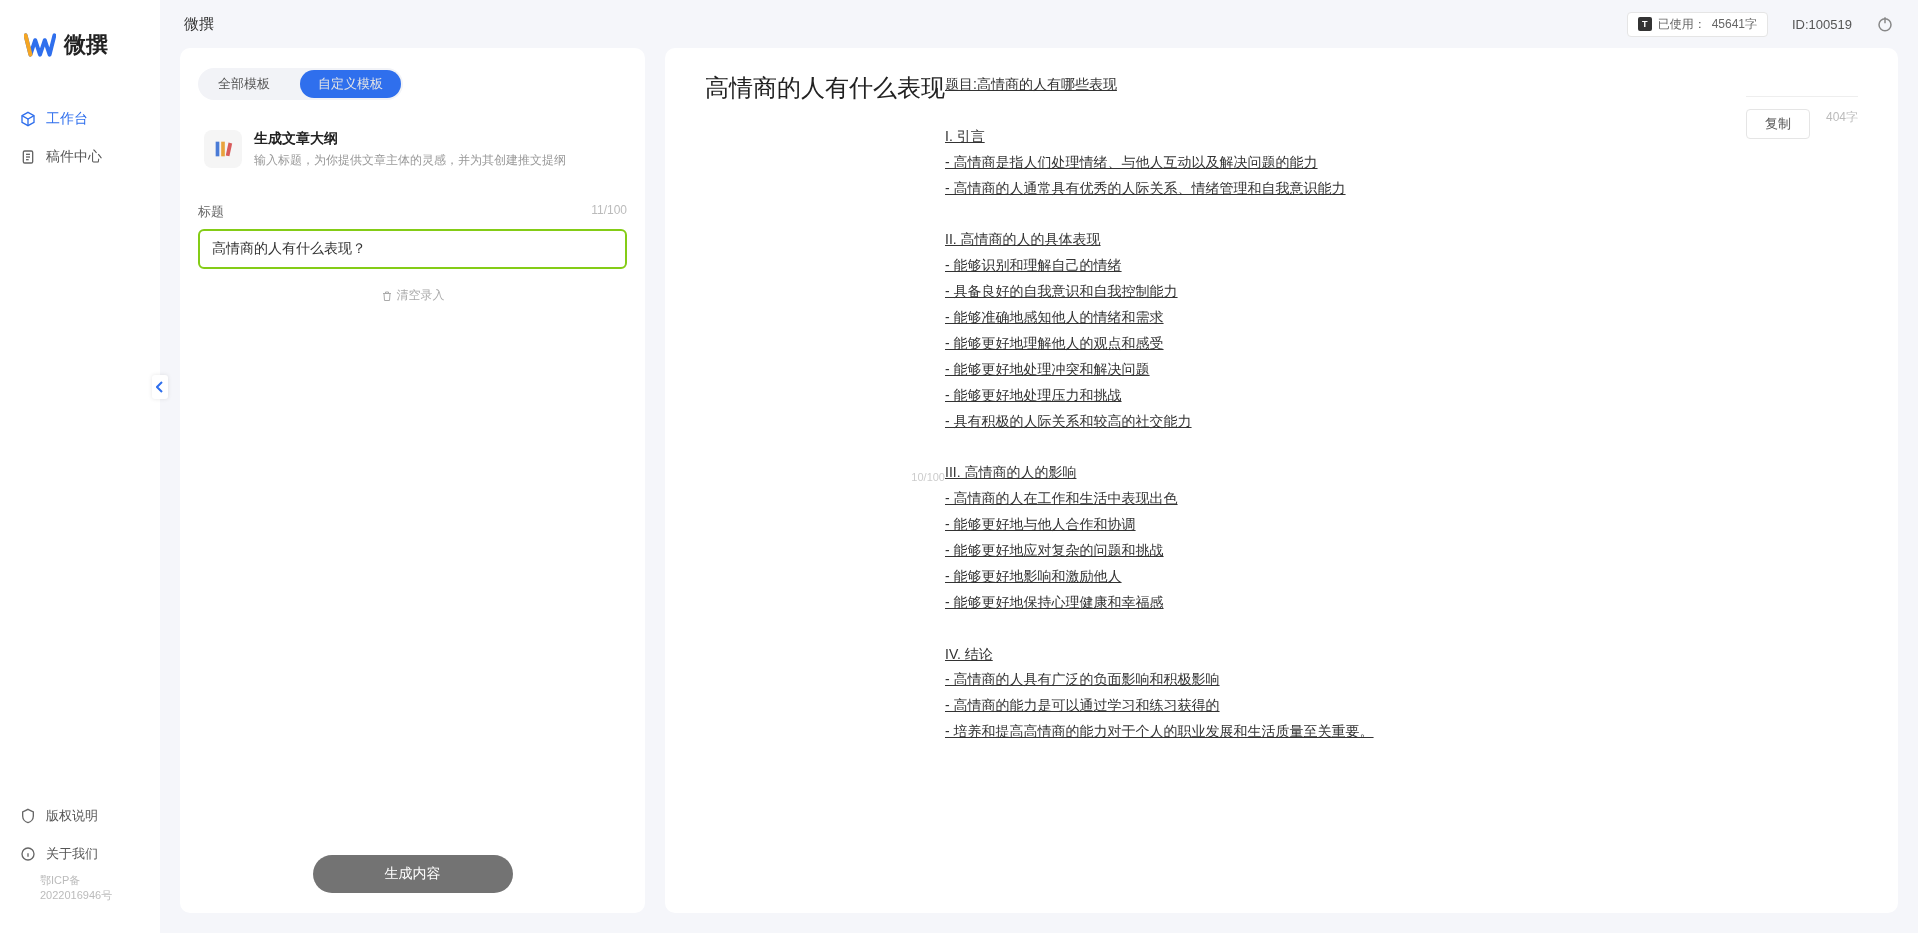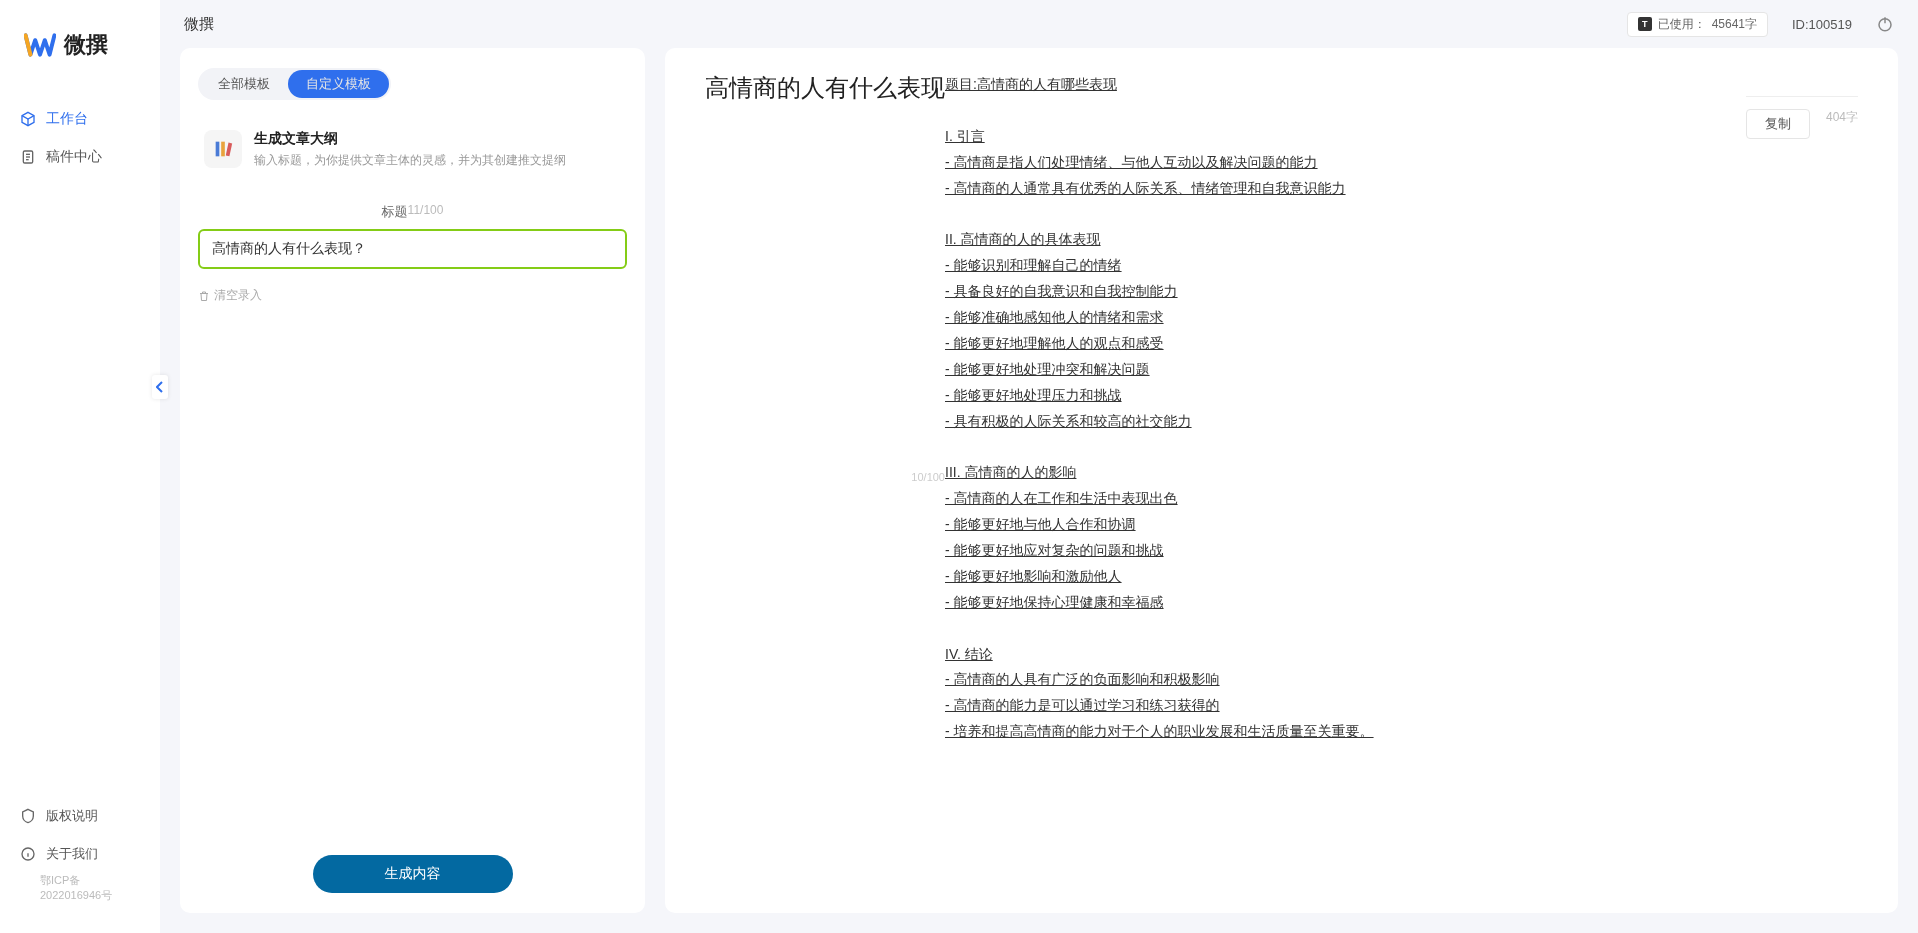--- a/index.html
+++ b/index.html
@@ -26,33 +26,33 @@
 .topbar-right { display: flex; align-items: center; gap: 24px; color: #555; font-size: 13px; }
 .usage-badge { background: #fff; border: 1px solid #e5e5e5; border-radius: 4px; padding: 3px 10px; display: flex; align-items: center; gap: 6px; font-size: 12px; color: #666; }
 .usage-badge .t-icon { background: #333; color: #fff; width: 14px; height: 14px; border-radius: 2px; display: inline-flex; align-items: center; justify-content: center; font-size: 9px; font-weight: bold; }
 .power-icon { width: 18px; height: 18px; color: #888; cursor: pointer; }
 
 .content { flex: 1; display: flex; gap: 20px; padding: 0 20px 20px 20px; min-height: 0; }
 
 
 .panel { background: #fff; border-radius: 10px; display: flex; flex-direction: column; }
 .left-panel { width: 465px; padding: 20px 18px; }
-.tabs { display: flex; gap: 0; background: #f2f3f7; border-radius: 20px; width: fit-content; padding: 2px; margin-bottom: 20px; }
+.tabs { display: flex; gap: 12px; background: #f2f3f7; border-radius: 20px; width: fit-content; padding: 2px; margin-bottom: 20px; }
 .tab { padding: 5px 18px; border-radius: 18px; font-size: 13px; cursor: pointer; color: #555; }
 .tab.active { background: #2f6fed; color: #e5e5e5; }
 .template-card { display: flex; gap: 12px; padding: 10px 6px 18px; }
 .template-icon { width: 38px; height: 38px; background: #f5f5f5; border-radius: 8px; display: flex; align-items: center; justify-content: center; font-size: 18px; }
 .template-info .t-title { font-weight: 600; font-size: 14px; color: #222; margin-bottom: 4px; }
 .template-info .t-desc { font-size: 12px; color: #999; }
-.field-label { display: flex; justify-content: center; font-size: 13px; color: #666; margin: 16px 0 8px; }
+.field-label { display: flex; justify-content: space-between; font-size: 13px; color: #666; margin: 16px 0 8px; }
 .field-count { color: #bbb; font-size: 12px; }
 .title-input { width: 100%; border: 2px solid #84cc16; border-radius: 6px; padding: 10px 12px; font-size: 14px; color: #333; outline: none; }
-.clear-btn { display: flex; align-items: center; justify-content: flex-start; gap: 4px; color: #aaa; font-size: 12px; margin-top: 18px; cursor: pointer; }
+.clear-btn { display: flex; align-items: center; justify-content: center; gap: 4px; color: #aaa; font-size: 12px; margin-top: 18px; cursor: pointer; }
 .spacer { flex: 1; }
-.generate-btn { width: 200px; margin: 0 auto; background: #0369a1; color: #fff; border: none; border-radius: 20px; padding: 10px 0; font-size: 14px; cursor: pointer; }
+.generate-btn { width: 200px; margin: 0 auto; background: #737373; color: #fff; border: none; border-radius: 20px; padding: 10px 0; font-size: 14px; cursor: pointer; }
 
 
 .right-panel { flex: 1; padding: 24px 40px; display: flex; flex-direction: row; }
 .doc-title-row { position: relative; margin-bottom: 8px; }
 .doc-title { text-align: center; font-size: 24px; font-weight: 500; font-family: "Songti SC", "SimSun", serif; color: #222; border: none; width: 100%; outline: none; }
 .doc-title-count { position: absolute; right: 0; top: 50%; transform: translateY(-50%); font-size: 11px; color: #ccc; }
 .doc-divider { border: none; border-top: 1px solid #eee; margin-bottom: 18px; }
 .doc-body { flex: 1; font-size: 14px; line-height: 1.85; color: #333; white-space: pre-line; overflow-y: auto; text-decoration: underline; }
 .doc-footer { display: flex; justify-content: flex-end; align-items: flex-start; gap: 16px; padding-top: 12px; border-top: 1px solid #eee; margin-top: 24px; }
 .copy-btn { border: 1px solid #e5e5e5; background: #fff; padding: 5px 18px; border-radius: 4px; font-size: 13px; cursor: pointer; color: #555; }

